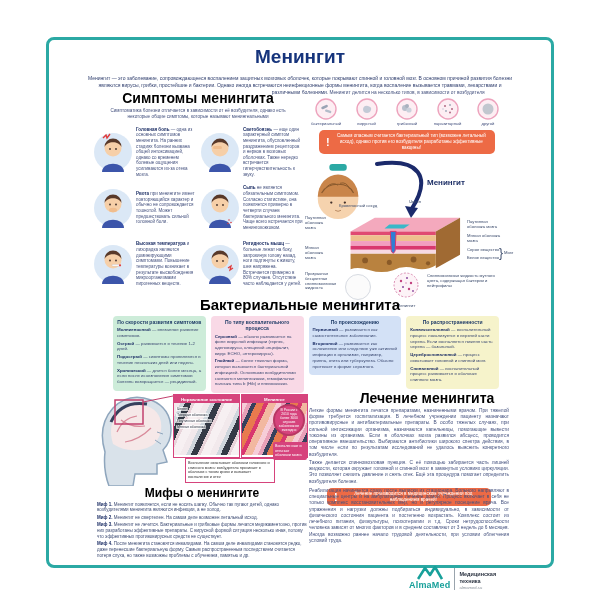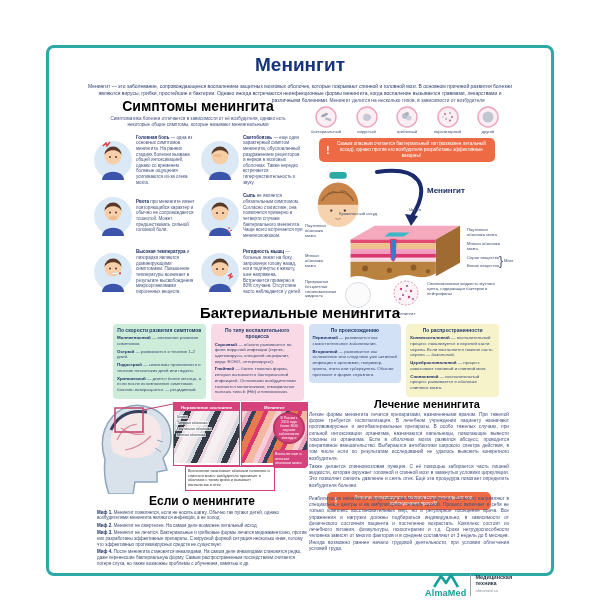--- a/index.html
+++ b/index.html
@@ -1,17 +1,17 @@
 <!DOCTYPE html>
 <html><head>
 <meta charset="utf-8">
 <style>
   html,body{margin:0;padding:0;}
   body{width:600px;height:600px;background:#ffffff;font-family:"Liberation Sans",sans-serif;position:relative;overflow:hidden;}
-  .poster{position:absolute;left:46px;top:37px;width:502px;height:525px;border:3px solid #2ba9a4;border-radius:8px;background:#ffffff;margin-top:8px;}
+  .poster{position:absolute;left:46px;top:37px;width:502px;height:525px;border:3px solid #2ba9a4;border-radius:8px;background:#ffffff;}
   .abs{position:absolute;}
   .title{top:6px;left:0;right:0;text-align:center;font-size:19px;font-weight:bold;color:#16347c;}
   .intro{top:30px;left:38px;right:38px;text-align:center;font-size:5px;line-height:1.35;color:#32406f;}
   h2.sec{margin:0;font-weight:bold;color:#000000;text-align:center;}
   .tiny{font-size:4.8px;line-height:1.3;color:#44517e;}
   
   .symptoms{left:44px;top:50px;width:210px;}
   .symptoms h2{font-size:14px;}
   .sym-sub{margin:2px 10px 0;text-align:center;font-size:4.6px;color:#44517e;line-height:1.3;}
   .sym-grid{display:grid;grid-template-columns:1fr 1fr;grid-auto-rows:56px;margin-top:4px;column-gap:4px;}
@@ -52,33 +52,33 @@
   .pbody{height:52px;}
   .pbody-n{background:repeating-linear-gradient(115deg,#f2e9ec 0 6px,#cfd6dd 6px 10px,#343a46 10px 16px,#e8d4da 16px 19px,#f7f0f2 19px 27px);}
   .pbody-m{background:repeating-linear-gradient(115deg,#f6cdd8 0 5px,#e8a0b8 5px 9px,#37405c 9px 13px,#e87a4e 13px 20px,#d9376e 20px 24px,#f2b8a0 24px 31px);}
   .layer-labs{position:absolute;top:12px;left:2px;display:flex;flex-direction:column;gap:2px;}
   .layer-labs span{font-size:3.6px;color:#2c3442;background:rgba(255,255,255,.75);padding:0 1px;border-radius:1px;width:max-content;}
   .badge{position:absolute;left:178px;top:12px;width:32px;height:32px;border-radius:50%;background:#d6437c;border:2px solid #b73763;color:#fff;font-size:3.4px;line-height:1.2;display:flex;align-items:center;justify-content:center;text-align:center;padding:2px;box-sizing:border-box;}
   .cap-w{position:absolute;left:90px;top:66px;width:84px;background:#fff;border:1px solid #d6437c;font-size:3.8px;line-height:1.25;color:#333;padding:2px;}
   .cap-p{position:absolute;left:178px;top:50px;width:30px;background:#d6437c;color:#fff;font-size:3.7px;line-height:1.25;padding:2px;border-radius:2px;}
   
   .treat{left:260px;top:350px;width:200px;}
-  .treat h2{font-size:11px;padding-left:36px;}
+  .treat h2{font-size:14px;padding-left:36px;}
   .treat p.tiny{margin:2px 0 0;text-align:justify;}
   .warn2{margin-top:3px;margin-left:18px;margin-right:18px;}
   
   .myths{left:48px;top:446px;width:210px;}
   .myths h2{font-size:12px;}
   .myths p{margin:1.5px 0 0;font-size:4.5px;line-height:1.3;color:#3c4a72;}
   .myths b{color:#1d2f66;}
   
   .rehab{left:260px;top:446px;width:200px;height:116px;}
   .rehab h2{font-size:12px;}
   .rehab p.tiny{margin:2px 0 0;text-align:justify;}
-  .logo{position:absolute;left:116px;top:80px;display:flex;align-items:flex-start;gap:4px;}
+  .logo{position:absolute;left:100px;top:80px;display:flex;align-items:flex-end;gap:4px;}
   .logo-mark{display:flex;flex-direction:column;align-items:center;}
   .brand{font-size:9px;font-weight:bold;color:#17a09a;letter-spacing:.2px;}
   .logo-div{width:1px;height:22px;background:#9aa4ad;}
   .logo-right{display:flex;flex-direction:column;}
   .tagline{font-size:5.5px;font-weight:bold;color:#2c3442;line-height:1.15;width:42px;}
   .url{font-size:4.2px;color:#8a939c;margin-top:1px;}
 </style>
 </head>
 <body>
 
@@ -358,21 +358,21 @@
     <h2 class="sec">Лечение менингита</h2>
     <p class="tiny">Легкие формы менингита лечатся препаратами, назначенными врачом. При тяжелой форме требуется госпитализация. В лечебном учреждении пациенту назначают противовирусные и антибактериальные препараты. В особо тяжелых случаях, при сильной интоксикации организма, назначаются капельницы, помогающие вывести токсины из организма. Если в оболочках мозга развился абсцесс, проводится оперативное вмешательство. Выбираются антибиотики широкого спектра действия, в том числе если по результатам исследований не удалось выяснить конкретного возбудителя.</p>
     <p class="tiny">Также делается спинномозговая пункция. С её помощью забирается часть лишней жидкости, которая окружает головной и спинной мозг в замкнутых условиях циркуляции. Это позволяет снизить давление и снять отек. Ещё эта процедура помогает определить возбудителя болезни.</p>
     <div class="warn warn2">
       <span class="bang">!</span>
       <p>Лечение производится в медицинском учреждении под наблюдением врачей!</p>
     </div>
   </div>
 
   <div class="abs myths">
-    <h2 class="sec">Если о менингите</h2>
+    <h2 class="sec">Мифы о менингите</h2>
     <p><b>Миф 1.</b> <span>Менингит появляется, если не носить шапку. Обычно так пугают детей, однако возбудителями менингита являются инфекции, а не холод.</span></p>
     <p><b>Миф 2.</b> <span>Менингит не смертелен. На самом деле возможен летальный исход.</span></p>
     <p><b>Миф 3.</b> <span>Менингит не лечится. Бактериальные и грибковые формы лечатся медикаментозно, против них разработаны эффективные препараты. С вирусной формой ситуация несколько иная, потому что эффективных противовирусных средств не существует.</span></p>
     <p><b>Миф 4.</b> <span>После менингита становятся инвалидами. На самом деле инвалидами становятся редко, даже перенесшие бактериальную форму. Самым распространенным последствием считается потеря слуха, но также возможны проблемы с обучением, памятью и др.</span></p>
   </div>
 
   <div class="abs rehab">
     <p class="tiny" style="width:200px;">Реабилитация начинается сразу после выписки из стационара. Больного направляют в специальные центры и на амбулаторное лечение домой. Процесс включает в себя не только комплекс восстановительных мер, но и регулярное посещение врача. Все упражнения и нагрузки должны подбираться индивидуально, в зависимости от физического состояния пациента и постепенно возрастать. Комплекс состоит из лечебного питания, физкультуры, психотерапии и т.д. Сроки нетрудоспособности человека зависят от многих факторов и в среднем составляют от 3 недель до 6 месяцев. Иногда возможно раннее начало трудовой деятельности, при условии облегчения условий труда.</p>
     <div class="logo">
       <div class="logo-mark">

